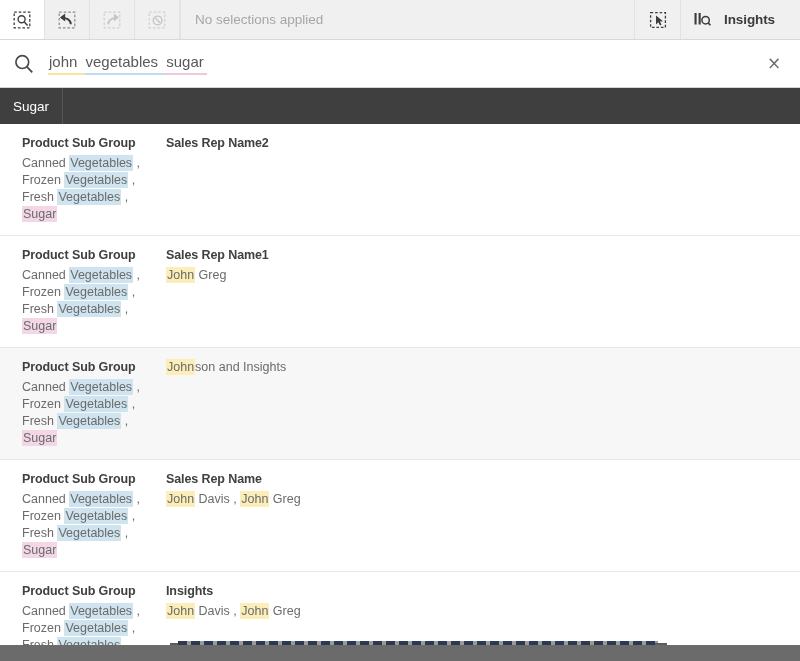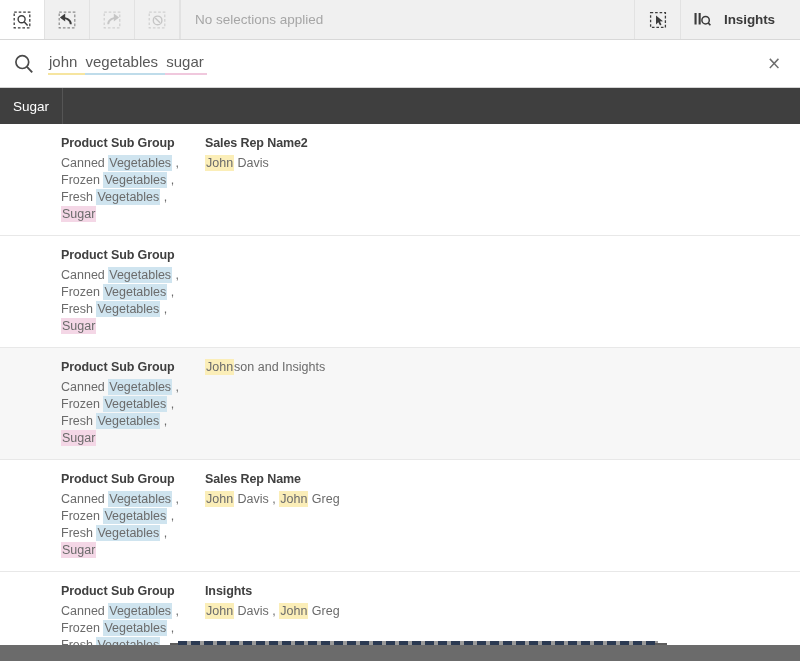--- a/index.html
+++ b/index.html
@@ -138,21 +138,21 @@
     padding: 11px 0 12px 0;
     border-bottom: 1px solid #e8e8e8;
     box-sizing: border-box;
     background: #ffffff;
   }
   .result-row.alt { background: #f7f7f7; }
   .rescol {
     padding-left: 22px;
     box-sizing: border-box;
   }
-  .rescol.c1 { width: 166px; margin-left: 39px; }
+  .rescol.c1 { width: 166px; }
   .rescol.c2 { flex: 1; padding-left: 0; }
   .res-title {
     font-size: 12.5px;
     font-weight: bold;
     color: #404040;
     margin-bottom: 4px;
     line-height: 16px;
     letter-spacing: -0.1px;
   }
   .res-values {
@@ -304,27 +304,30 @@
   </div>
 
 <div class="results">
     <div class="result-row">
       <div class="rescol c1">
         <div class="res-title">Product Sub Group</div>
         <div class="res-values"><span>Canned </span><span class="hl hl-blue">Vegetables</span><span> ,</span><br><span>Frozen </span><span class="hl hl-blue">Vegetables</span><span> ,</span><br><span>Fresh </span><span class="hl hl-blue">Vegetables</span><span> ,</span><br><span class="hl hl-pink">Sugar</span></div>
       </div>
       <div class="rescol c2">
         <div class="res-title">Sales Rep Name2</div>
-        <div class="res-values"><span class="hl hl-yellow">John</span><span> Davis</span></div>
       </div>
     </div>
     <div class="result-row">
       <div class="rescol c1">
         <div class="res-title">Product Sub Group</div>
         <div class="res-values"><span>Canned </span><span class="hl hl-blue">Vegetables</span><span> ,</span><br><span>Frozen </span><span class="hl hl-blue">Vegetables</span><span> ,</span><br><span>Fresh </span><span class="hl hl-blue">Vegetables</span><span> ,</span><br><span class="hl hl-pink">Sugar</span></div>
+      </div>
+      <div class="rescol c2">
+        <div class="res-title">Sales Rep Name1</div>
+        <div class="res-values"><span class="hl hl-yellow">John</span><span> Greg</span></div>
       </div>
     </div>
     <div class="result-row alt">
       <div class="rescol c1">
         <div class="res-title">Product Sub Group</div>
         <div class="res-values"><span>Canned </span><span class="hl hl-blue">Vegetables</span><span> ,</span><br><span>Frozen </span><span class="hl hl-blue">Vegetables</span><span> ,</span><br><span>Fresh </span><span class="hl hl-blue">Vegetables</span><span> ,</span><br><span class="hl hl-pink">Sugar</span></div>
       </div>
       <div class="rescol c2">
         <div class="res-values"><span class="hl hl-yellow">John</span><span>son and Insights</span></div>
       </div>

